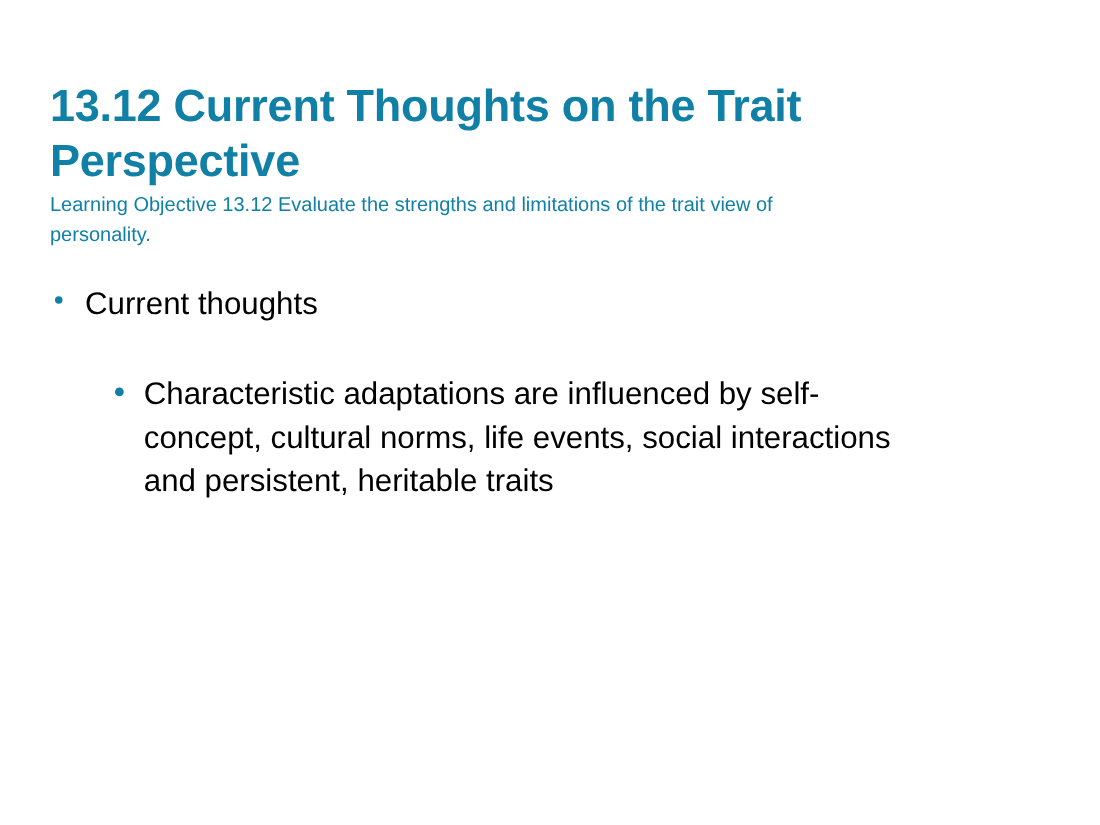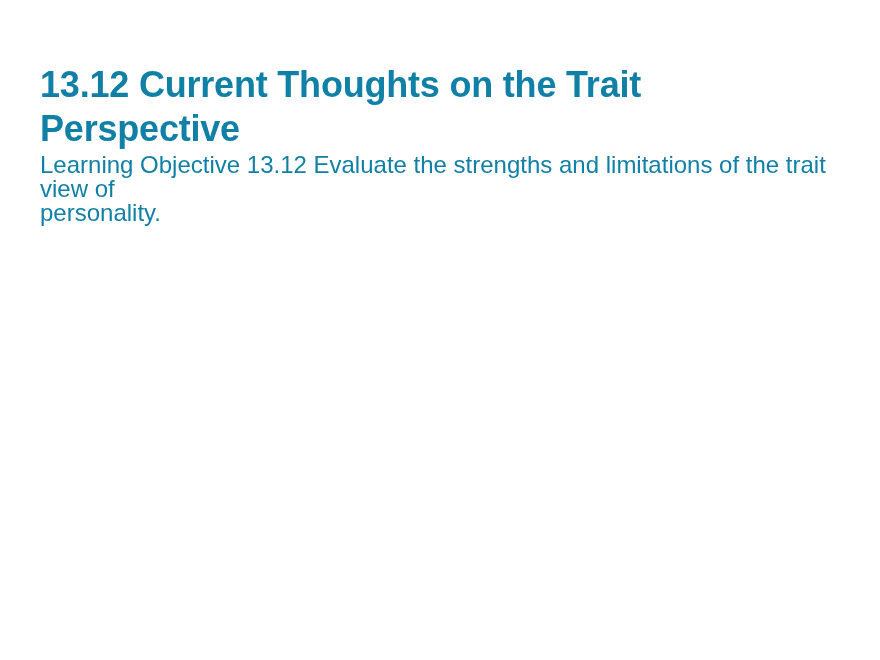--- a/index.html
+++ b/index.html
@@ -38,21 +38,21 @@
     font-weight: bold;
     line-height: 44px;
     color: #1180a6;
     letter-spacing: -0.2px;
     white-space: pre-line;
   }
 
   .slide-subtitle {
     margin: 0;
     padding-top: 2px;
-    font-size: 24px;
+    font-size: 16px;
     font-weight: normal;
     line-height: 24px;
     color: #1180a6;
     white-space: pre-line;
   }
 
   
   .body-block {
     position: absolute;
     left: 40px;
@@ -117,23 +117,33 @@
 
   <div class="title-block">
     <h1 class="slide-title">13.12 Current Thoughts on the Trait
 Perspective</h1>
     <p class="slide-subtitle">Learning Objective 13.12 Evaluate the strengths and limitations of the trait view of
 personality.</p>
   </div>
 
   <div class="body-block">
 
+    <div class="bullet-row level1">
+      <span class="dot"></span>
+      <span class="bullet-text">Current thoughts</span>
+    </div>
 
 
     <div class="gap-small"></div>
 
+    <div class="bullet-row level2">
+      <span class="dot"></span>
+      <span class="bullet-text">Characteristic adaptations are influenced by self-
+concept, cultural norms, life events, social interactions
+and persistent, heritable traits</span>
+    </div>
 
     <div class="gap-large"></div>
 
 
   </div>
 
 </div>
 
 </body></html>

